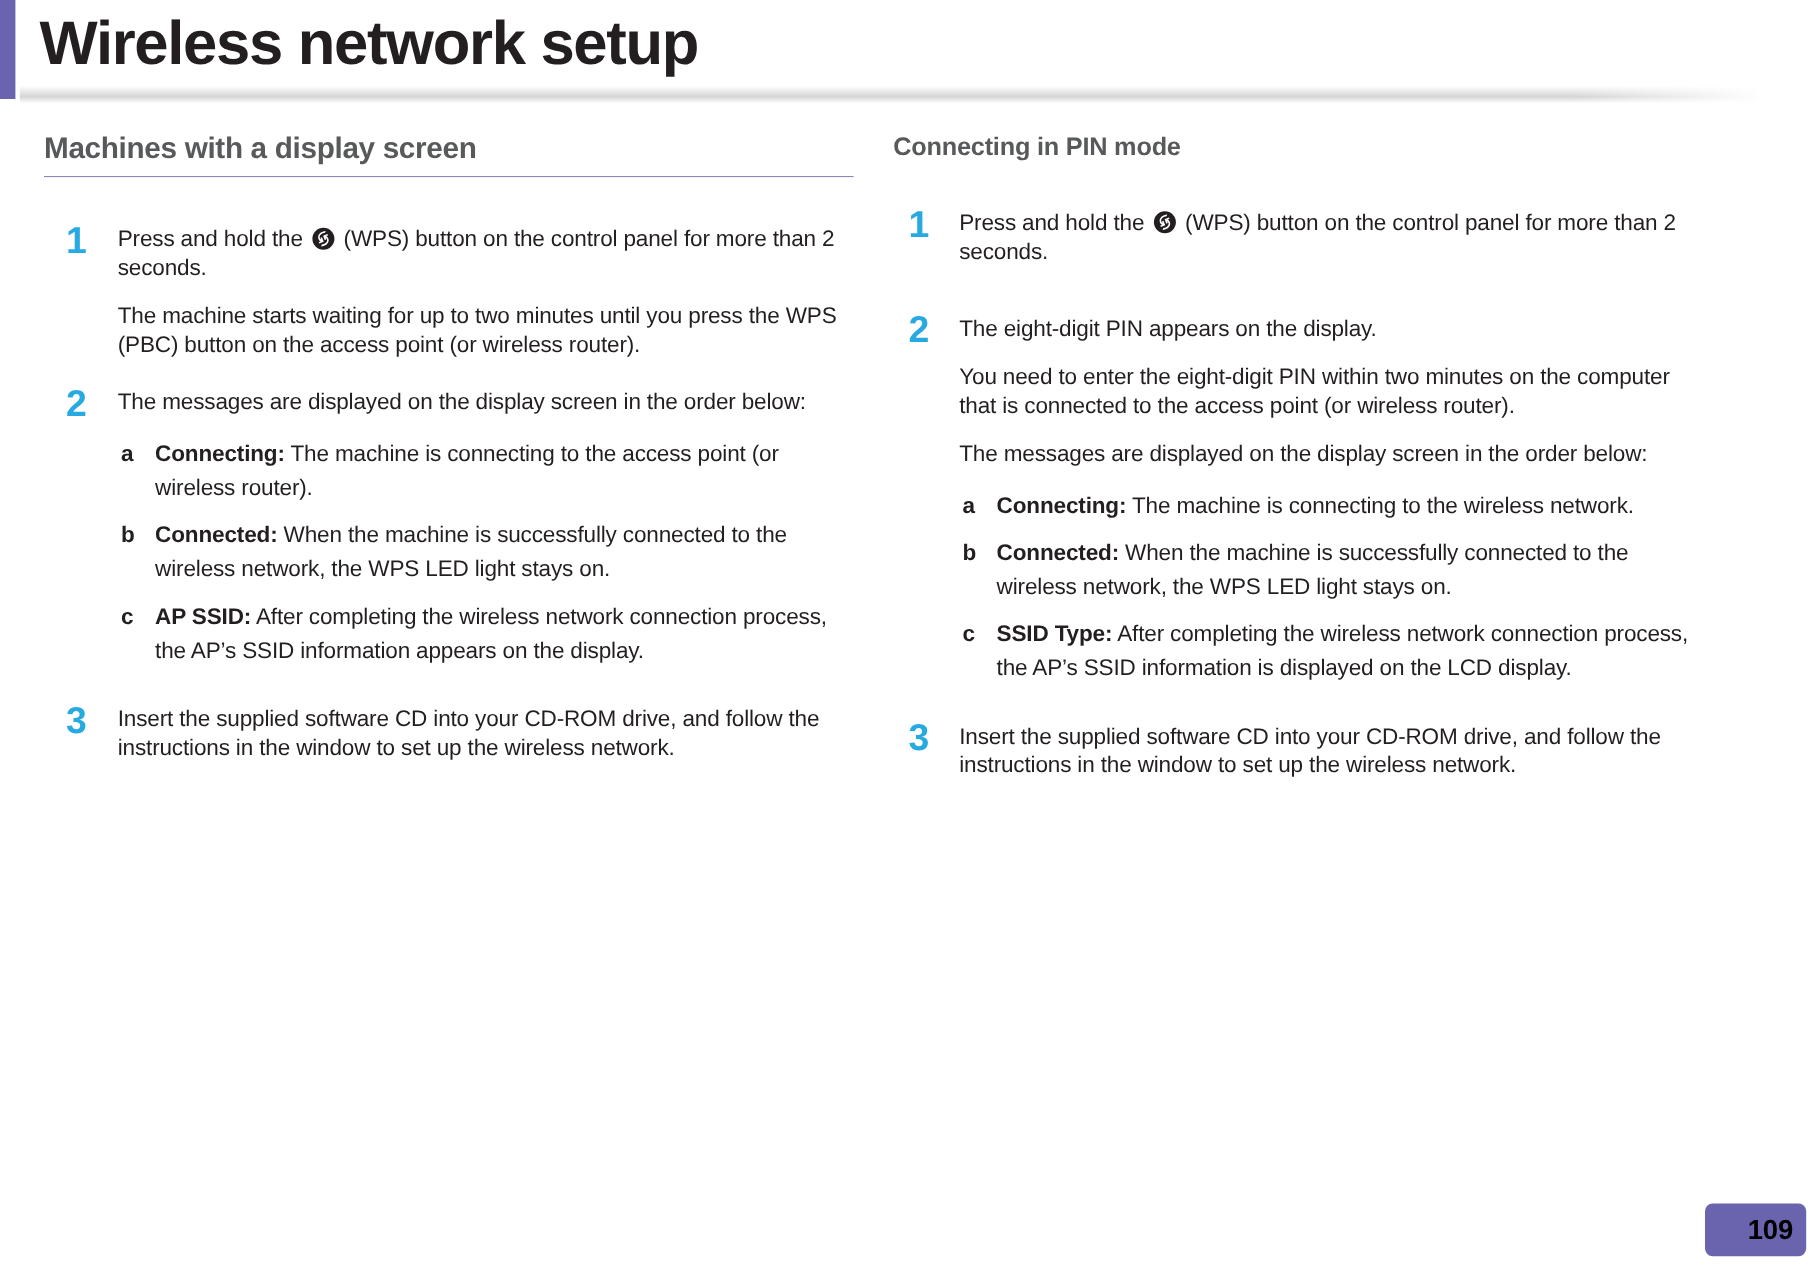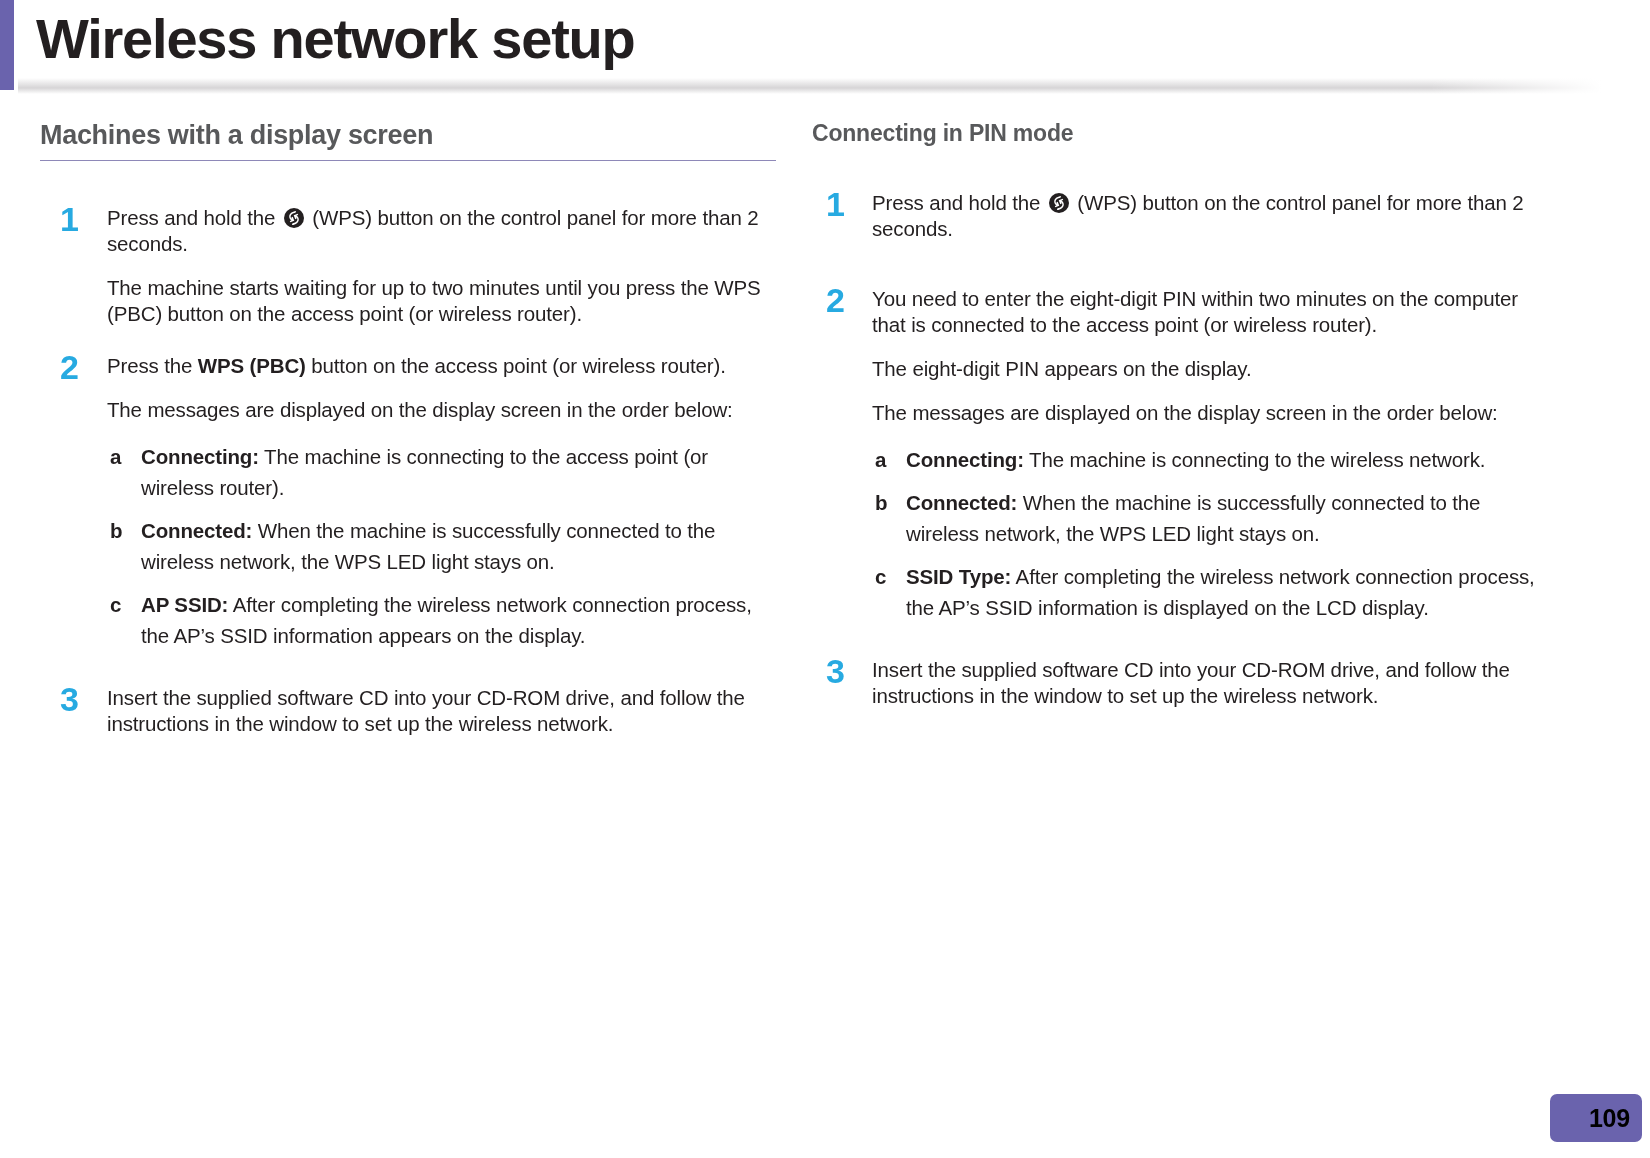--- a/index.html
+++ b/index.html
@@ -227,21 +227,20 @@
       <div class="para"><span>Press and hold the </span><span class="wps-icon"><svg width="22" height="22" viewBox="0 0 22 22">
               <circle cx="11" cy="11" r="10" fill="#231f20"></circle>
               <path d="M13.1 3.9 C9.0 4.3 6.2 6.6 6.2 9.6 c0 1.6 0.9 3.0 2.3 3.9 l-1.7 0.5 0.5 1.3 4.0 -1.6 -1.6 -4.0 -1.3 0.5 0.6 1.6 c-0.9 -0.6 -1.4 -1.4 -1.4 -2.3 0 -1.9 2.0 -3.5 4.9 -3.8 z" fill="#ffffff"></path>
               <path d="M8.9 18.1 C13.0 17.7 15.8 15.4 15.8 12.4 c0 -1.6 -0.9 -3.0 -2.3 -3.9 l1.7 -0.5 -0.5 -1.3 -4.0 1.6 1.6 4.0 1.3 -0.5 -0.6 -1.6 c0.9 0.6 1.4 1.4 1.4 2.3 0 1.9 -2.0 3.5 -4.9 3.8 z" fill="#ffffff"></path>
             </svg></span><span> (WPS) button on the control panel for more than 2 seconds.</span></div>
       <div class="para">The machine starts waiting for up to two minutes until you press the WPS (PBC) button on the access point (or wireless router).</div>
     </div>
 
     <div class="step">
       <div class="step-num">2</div>
-      <div class="para"><span>Press the </span><b>WPS (PBC)</b><span> button on the access point (or wireless router).</span></div>
       <div class="para">The messages are displayed on the display screen in the order below:</div>
 
       <div class="sublist">
         <div class="sub-item">
           <span class="sub-letter">a</span><b>Connecting:</b><span> The machine is connecting to the access point (or wireless router).</span>
         </div>
         <div class="sub-item">
           <span class="sub-letter">b</span><b>Connected:</b><span> When the machine is successfully connected to the wireless network, the WPS LED light stays on.</span>
         </div>
         <div class="sub-item">
@@ -265,22 +264,22 @@
       <div class="step-num">1</div>
       <div class="para"><span>Press and hold the </span><span class="wps-icon"><svg width="22" height="22" viewBox="0 0 22 22">
               <circle cx="11" cy="11" r="10" fill="#231f20"></circle>
               <path d="M13.1 3.9 C9.0 4.3 6.2 6.6 6.2 9.6 c0 1.6 0.9 3.0 2.3 3.9 l-1.7 0.5 0.5 1.3 4.0 -1.6 -1.6 -4.0 -1.3 0.5 0.6 1.6 c-0.9 -0.6 -1.4 -1.4 -1.4 -2.3 0 -1.9 2.0 -3.5 4.9 -3.8 z" fill="#ffffff"></path>
               <path d="M8.9 18.1 C13.0 17.7 15.8 15.4 15.8 12.4 c0 -1.6 -0.9 -3.0 -2.3 -3.9 l1.7 -0.5 -0.5 -1.3 -4.0 1.6 1.6 4.0 1.3 -0.5 -0.6 -1.6 c0.9 0.6 1.4 1.4 1.4 2.3 0 1.9 -2.0 3.5 -4.9 3.8 z" fill="#ffffff"></path>
             </svg></span><span> (WPS) button on the control panel for more than 2 seconds.</span></div>
     </div>
 
     <div class="step step-right">
       <div class="step-num">2</div>
+      <div class="para">The eight-digit PIN appears on the display.</div>
       <div class="para">You need to enter the eight-digit PIN within two minutes on the computer that is connected to the access point (or wireless router).</div>
-      <div class="para">The eight-digit PIN appears on the display.</div>
       <div class="para">The messages are displayed on the display screen in the order below:</div>
 
       <div class="sublist">
         <div class="sub-item">
           <span class="sub-letter">a</span><b>Connecting:</b><span> The machine is connecting to the wireless network.</span>
         </div>
         <div class="sub-item">
           <span class="sub-letter">b</span><b>Connected:</b><span> When the machine is successfully connected to the wireless network, the WPS LED light stays on.</span>
         </div>
         <div class="sub-item">

